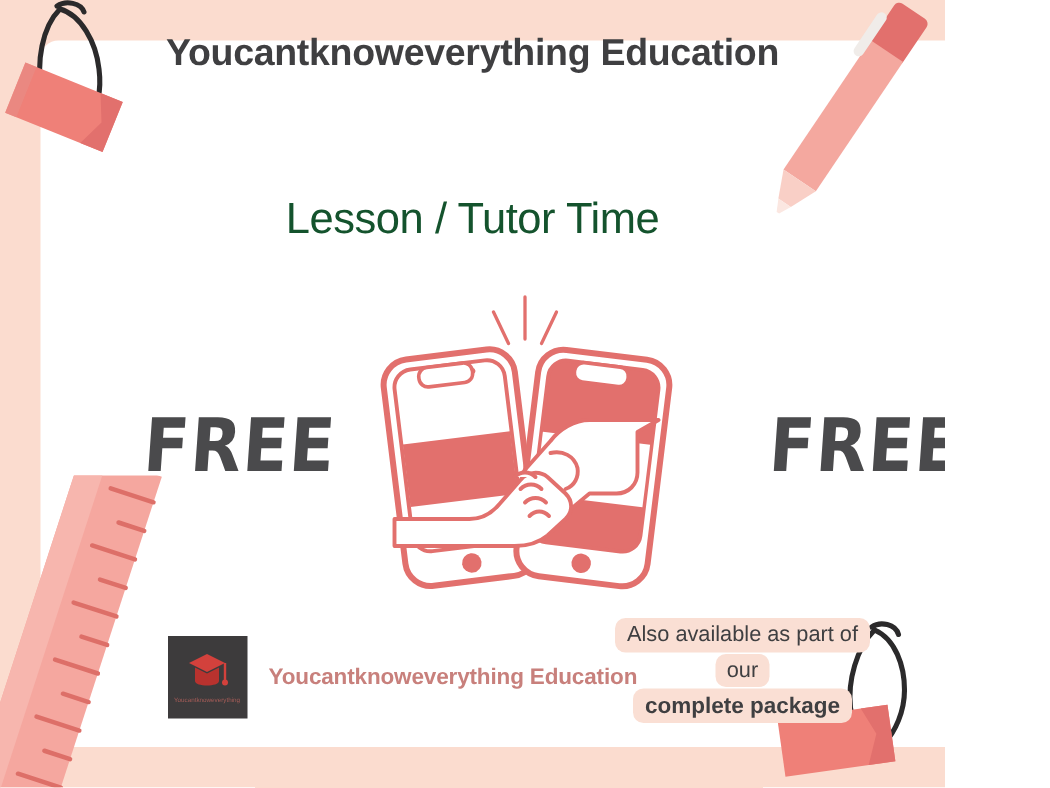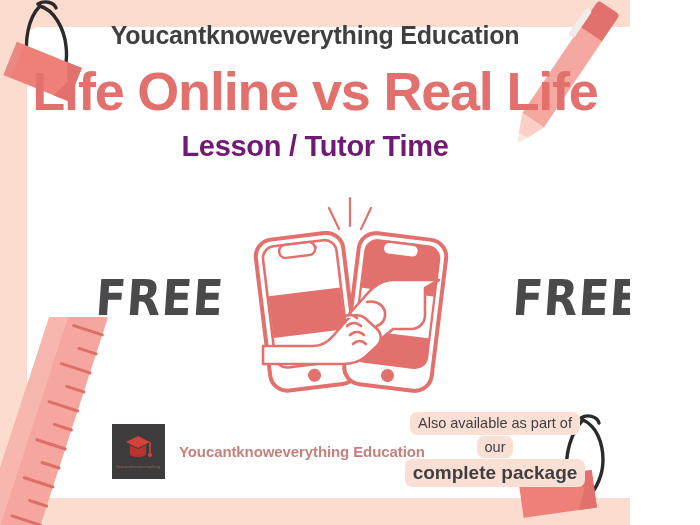--- a/index.html
+++ b/index.html
@@ -34,21 +34,21 @@
   #headline {
     position:absolute; left:0; top:60px; width:100%;
     text-align:center;
     font-size:54px; font-weight:bold; color:#e2706d;
     letter-spacing:-1.2px;
     white-space:nowrap;
   }
   #subhead {
     position:absolute; left:0; top:130px; width:100%;
     text-align:center;
-    font-size:29px; font-weight:bold; color:#701a75;
+    font-size:29px; font-weight:normal; color:#14532d;
     letter-spacing:-0.3px;
   }
 
   
   .free-word {
     position:absolute;
     font-family:"DejaVu Sans", sans-serif;
     font-size:44px;
     font-weight:bold;
     color:#4a4a4c;
@@ -86,21 +86,21 @@
     line-height:1.28;
   }
   #promo span {
     background:#fadfd4;
     color:#3f3f41;
     font-size:14.5px;
     padding:2px 8px;
     border-radius:7px;
     display:inline-block;
   }
-  #promo .pkg { font-weight:bold; font-size:19px; }
+  #promo .pkg { font-weight:bold; font-size:15px; }
 
   
   .deco { position:absolute; }
   #clip-tl { left:-2px;  top:-6px;  width:130px; height:130px; }
   #clip-br { right:-4px; bottom:-6px; width:125px; height:125px; }
   #pen-tr  { right:-10px; top:-12px; width:150px; height:170px; }
   #ruler-bl{ left:-20px; bottom:-22px; width:150px; height:230px; }
 </style>
 </head>
 <body>
@@ -155,21 +155,20 @@
     <path d="M74 14 C62 26 56 48 58 66 C60 78 66 88 72 94" fill="none" stroke="#2b2a2b" stroke-width="3.4" stroke-linecap="round"></path>
     <path d="M74 14 C88 20 94 38 94 54 C94 68 88 82 80 90" fill="none" stroke="#2b2a2b" stroke-width="3.4" stroke-linecap="round"></path>
     <path d="M72 12 C78 8 88 10 90 17" fill="none" stroke="#2b2a2b" stroke-width="3.4" stroke-linecap="round"></path>
     <g transform="rotate(-8 55 90)">
       <path d="M12 68 L86 68 L86 106 L12 106 Z" fill="#ef8078"></path>
       <path d="M68 68 L86 68 L86 106 L68 106 L76 86 Z" fill="#e2706d"></path>
     </g>
   </svg>
 
   <div id="brand-top">Youcantknoweverything Education</div>
-  <div id="headline">Life Online vs Real Life</div>
   <div id="subhead">Lesson / Tutor Time</div>
 
   <div class="free-word" id="free-left">FREE</div>
   <div class="free-word" id="free-right">FREE</div>
 
   <svg id="illus" viewBox="0 0 215 200">
 
     <g stroke="#e2706d" stroke-width="2.2" stroke-linecap="round">
       <line x1="107" y1="2" x2="107" y2="30"></line>
       <line x1="86" y1="12" x2="96" y2="33"></line>

